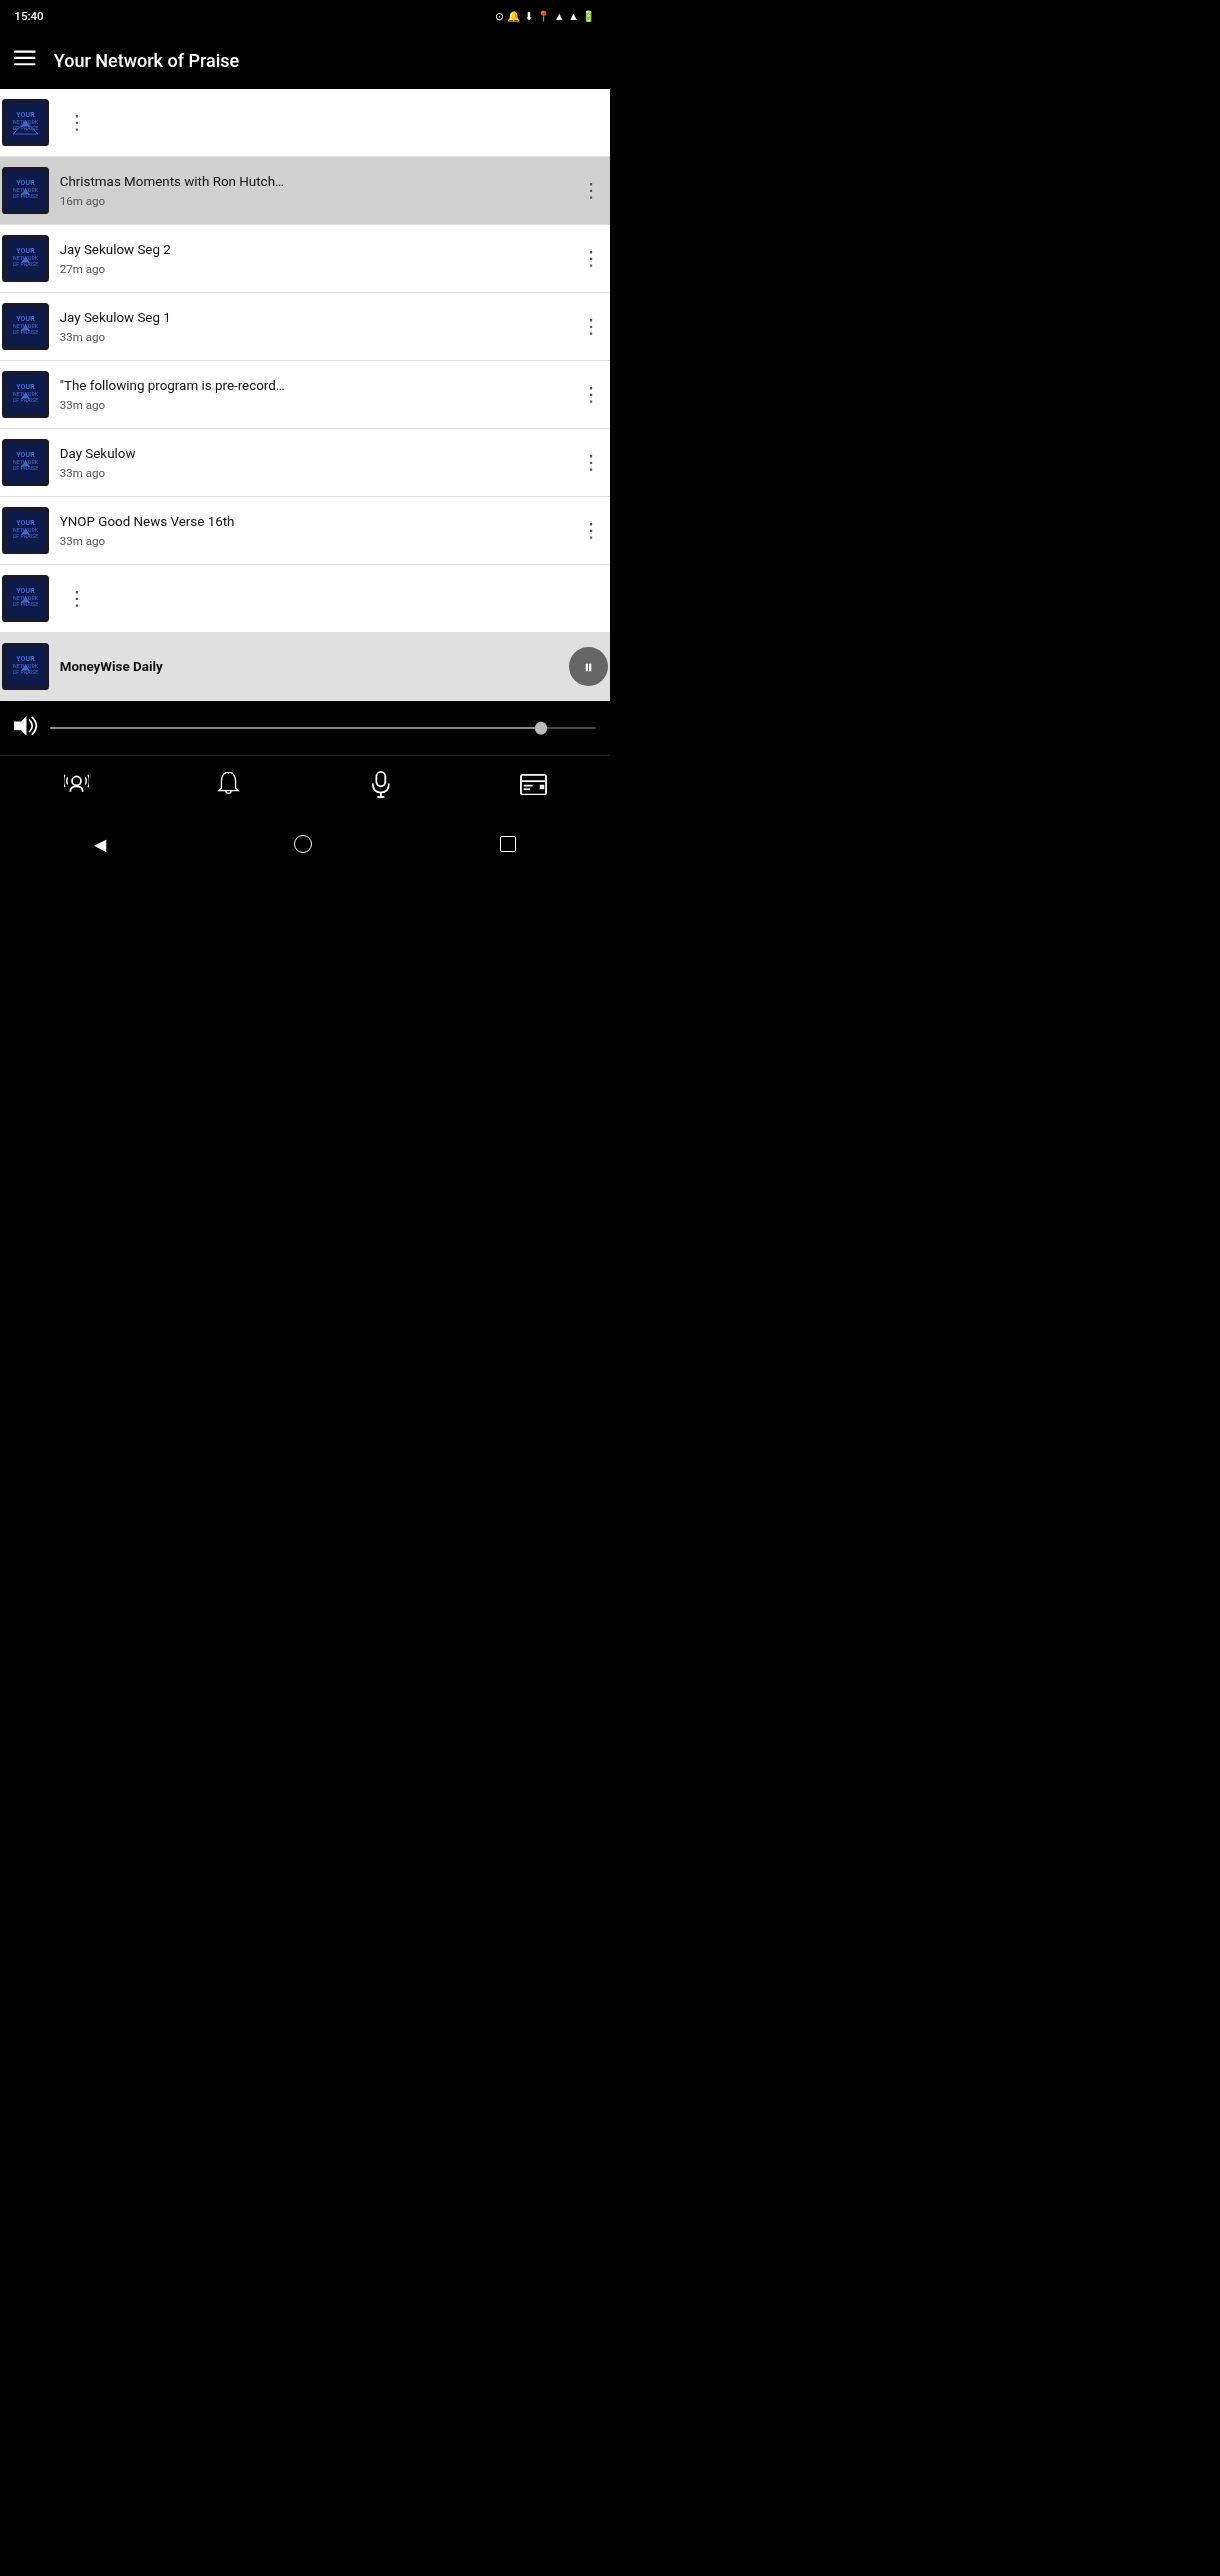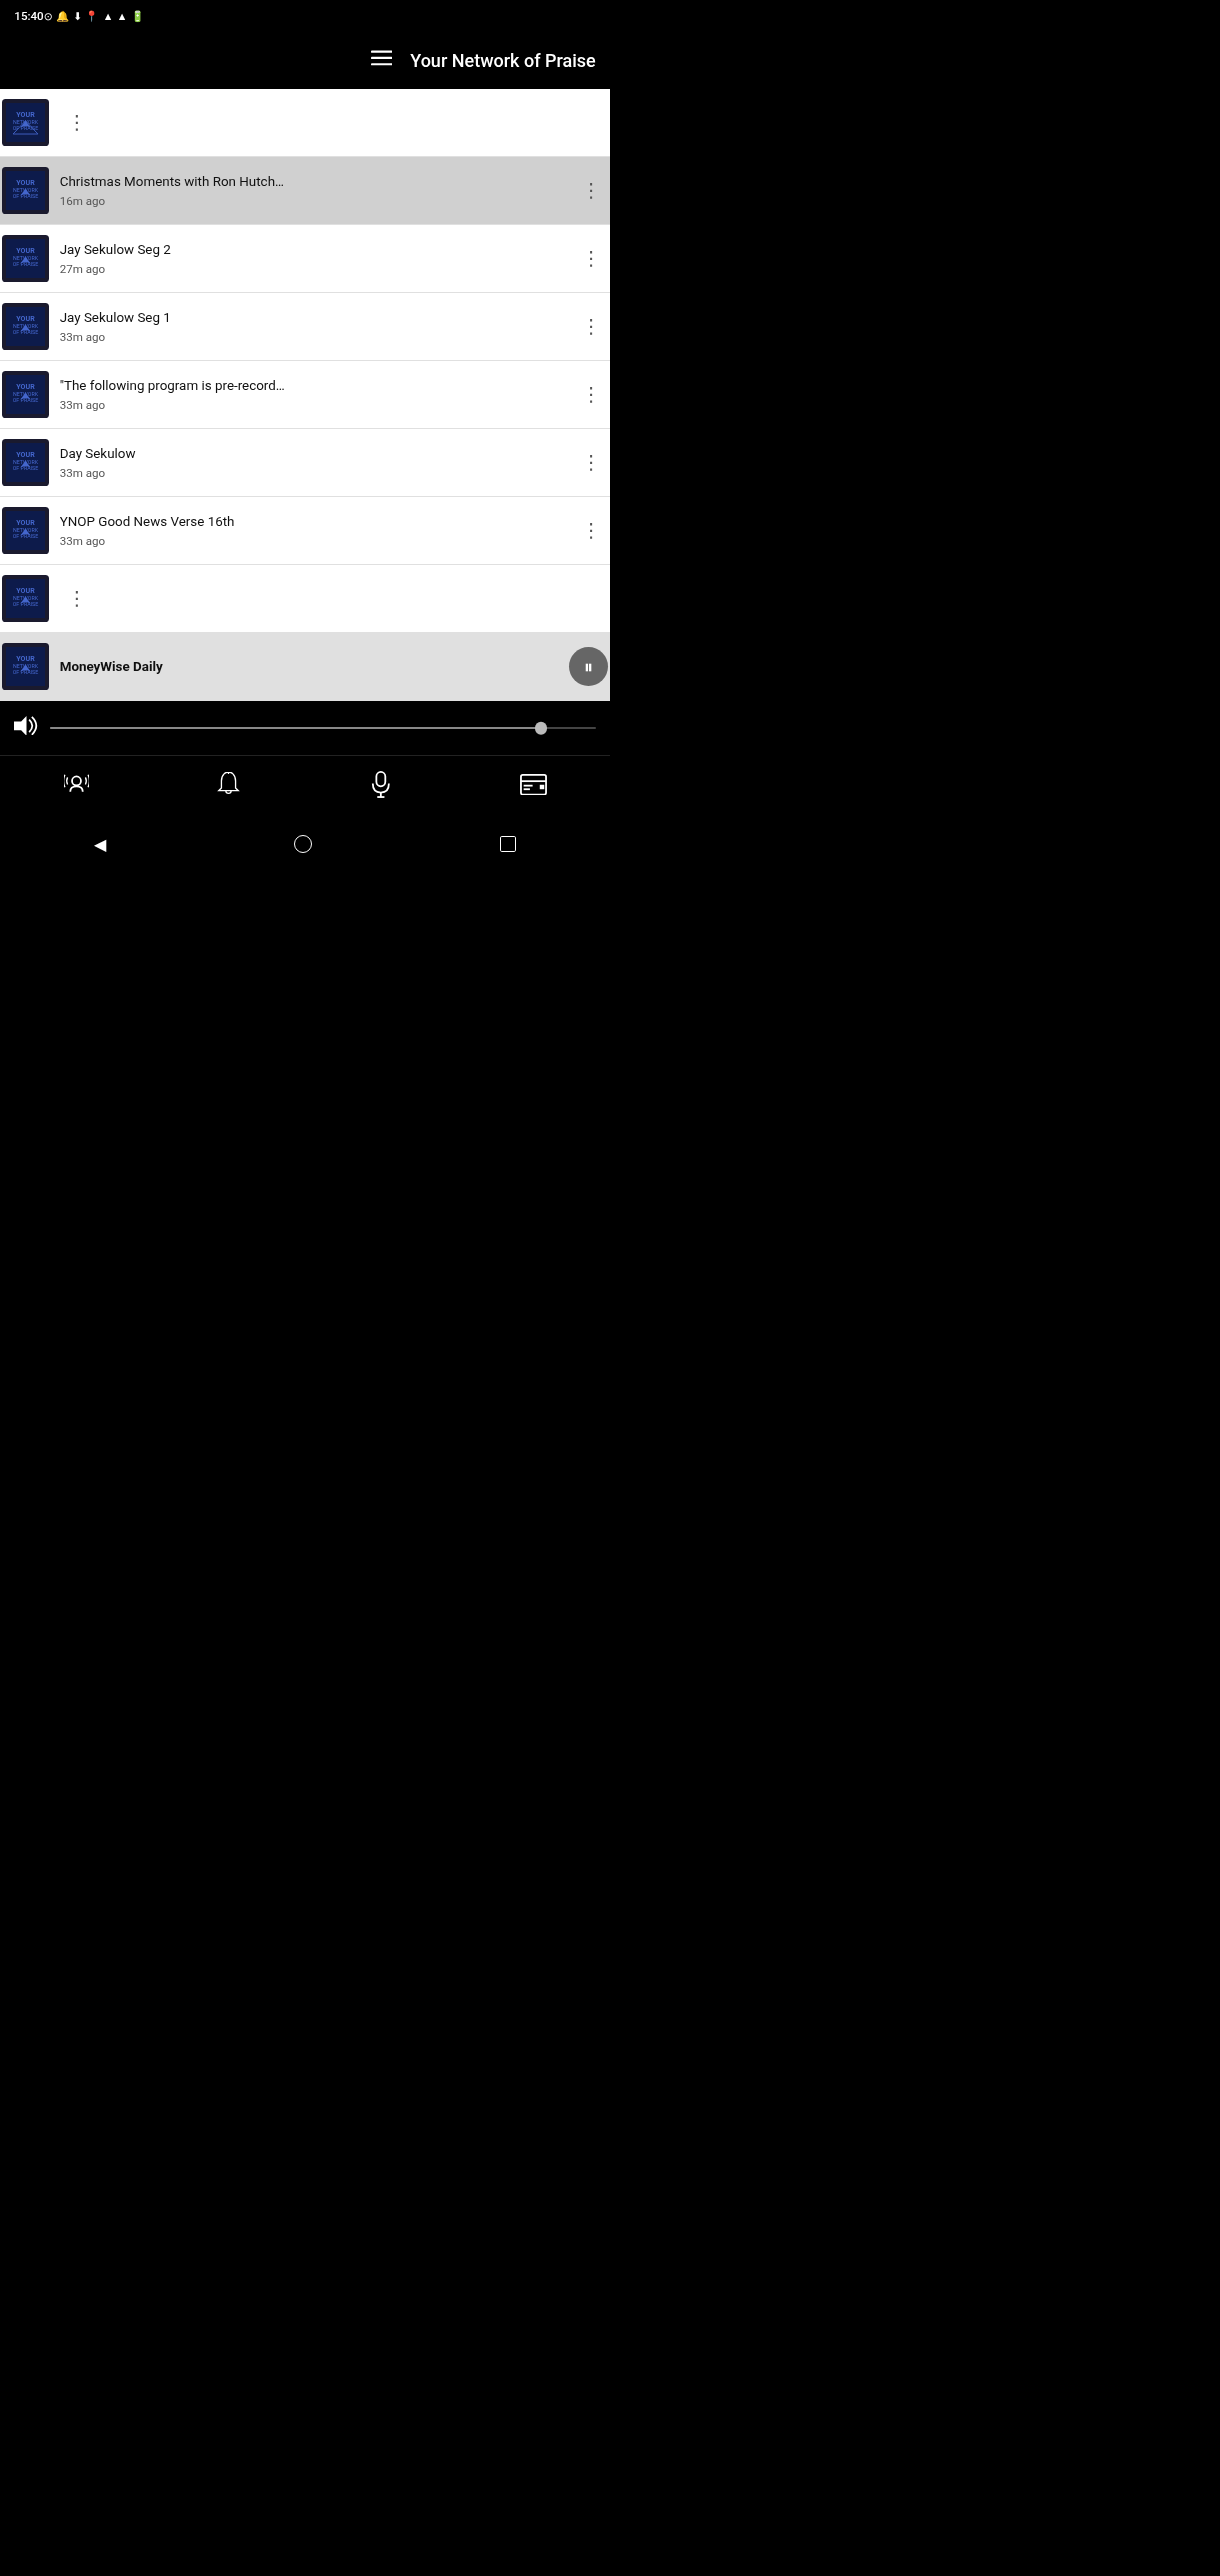--- a/index.html
+++ b/index.html
@@ -14,20 +14,21 @@
       background: #000;
       font-family: 'Roboto', Arial, sans-serif;
       color: #fff;
       overflow-x: hidden;
     }
 
     
     .status-bar {
       background: #000;
       display: flex;
+      justify-content: space-between;
       align-items: center;
       padding: 7.2px 14.3px;
       height: 32px;
     }
 
     .status-time {
       color: #fff;
       font-size: 11.6px;
       font-weight: 500;
     }
@@ -43,21 +44,20 @@
       font-size: 10.7px;
     }
 
     
     .header {
       background: #000;
       display: flex;
       align-items: center;
       padding: 7.2px 14.3px;
       height: 57px;
-      justify-content: flex-end;
     }
 
     .menu-icon {
       color: #fff;
       font-size: 19.7px;
       margin-right: 18px;
       cursor: pointer;
     }
 
     .header-title {

